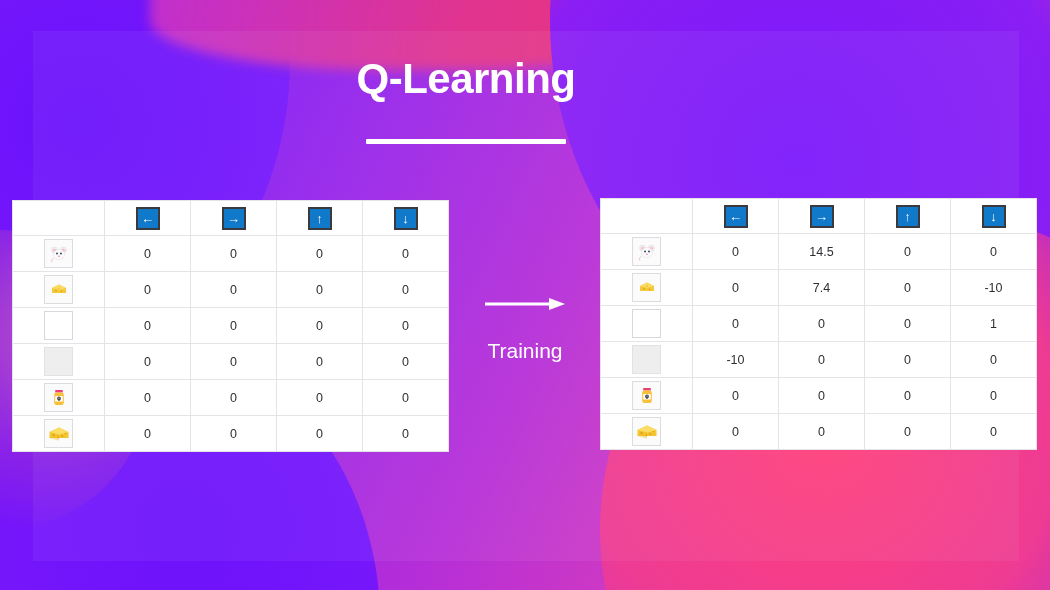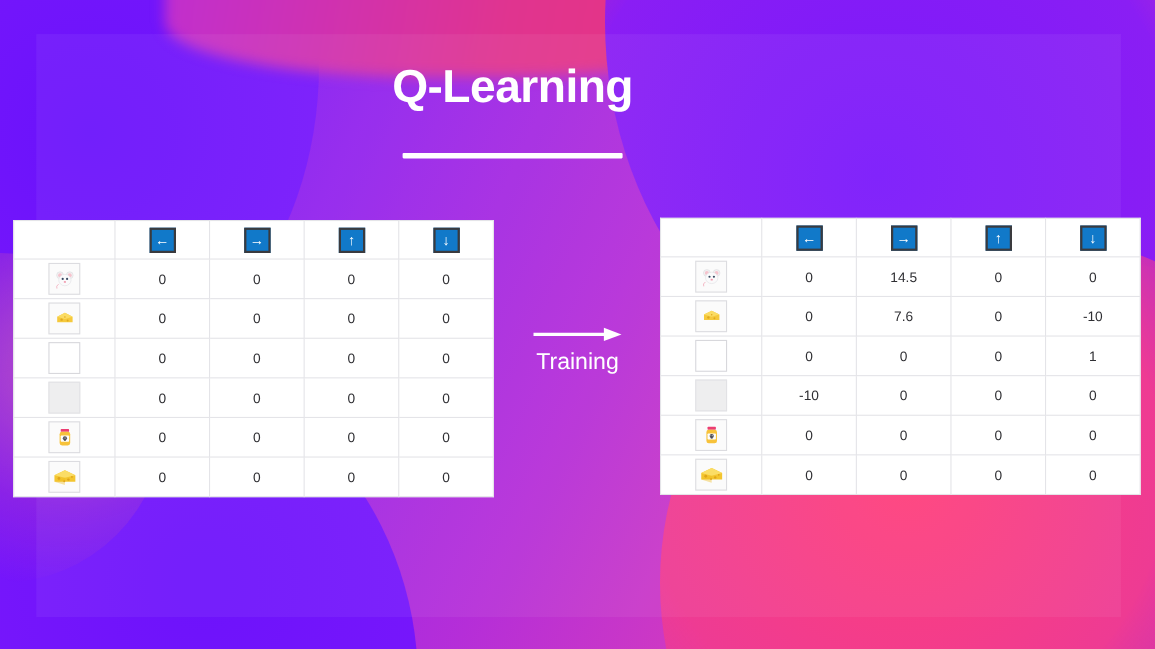--- a/index.html
+++ b/index.html
@@ -174,21 +174,21 @@
 
   
   .training {
     position: absolute;
     left: 455px; top: 296px;
     width: 140px;
     text-align: center;
   }
   .arrow-svg { display: block; margin: 0 auto; }
   .training-label {
-    margin-top: 6px;
+    margin-top: 28px;
     color: #ffffff;
     font-size: 21px;
     line-height: 1;
   }
 </style>
 </head>
 <body>
 
 <div id="slide">
 
@@ -389,21 +389,21 @@
                 <path d="M2 11 L2 6 L9 2.4 L16 6 L16 11 Z" fill="#f5c93c"></path>
                 <path d="M2 6 L9 2.4 L16 6 L9 8 Z" fill="#fbdc63"></path>
                 <circle cx="6" cy="8.6" r="1.1" fill="#e0a81f"></circle>
                 <circle cx="11.5" cy="9.4" r="0.9" fill="#e0a81f"></circle>
                 <circle cx="9" cy="6.2" r="0.7" fill="#e0a81f"></circle>
               </svg>
             </span>
           </span>
         </td>
         <td>0</td>
-        <td>7.6</td>
+        <td>7.4</td>
         <td>0</td>
         <td>-10</td>
       </tr>
       <tr>
         <td class="col-state">
           <span class="state-icon blank"></span>
         </td>
         <td>0</td>
         <td>0</td>
         <td>0</td>

